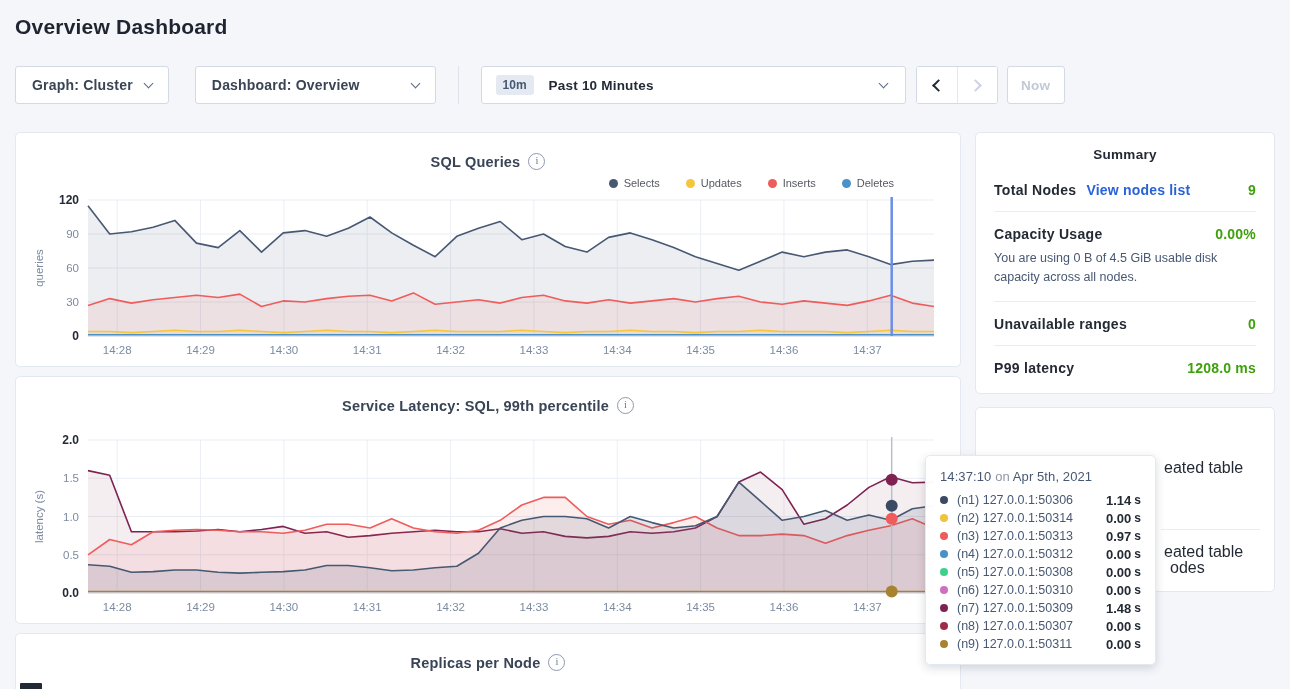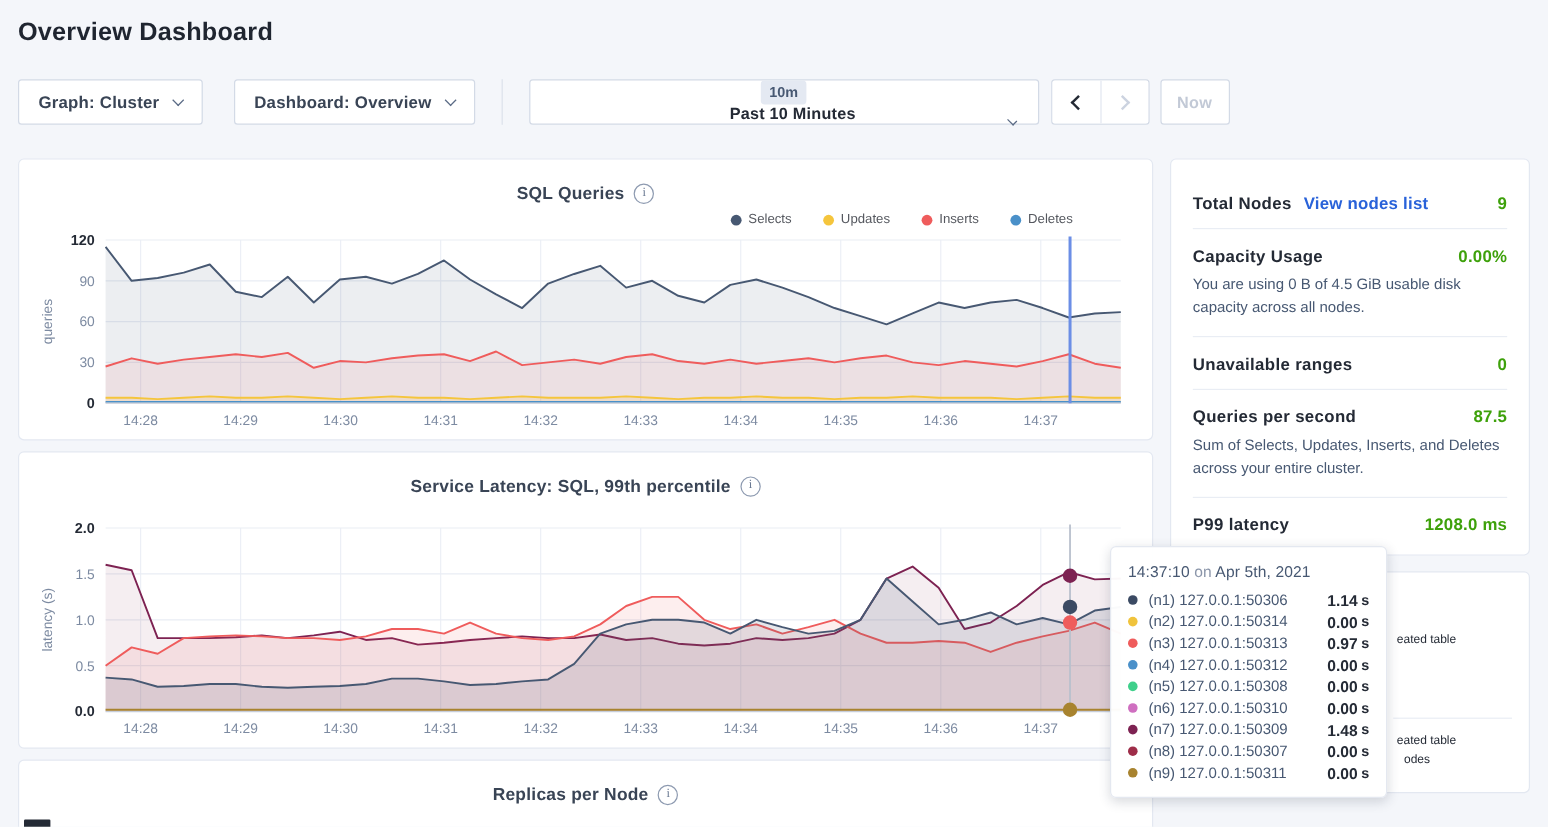--- a/index.html
+++ b/index.html
@@ -15,25 +15,25 @@
   h1.page-title { font-size: 21px; font-weight: 600; color: #1f2530; padding-top: 15px; letter-spacing: .2px; }
 
   
   .toolbar { display: flex; align-items: center; margin-top: 27px; height: 38px; }
   .btn, .dd, .timesel, .navgroup button, .nowbtn {
     background: #fff; border: 1px solid #d3dae6; border-radius: 3px;
     font-family: "Liberation Sans", sans-serif; cursor: pointer;
   }
   .dd { height: 38px; display: flex; align-items: center; padding: 0 16px;
         font-size: 14px; font-weight: bold; color: #394455; letter-spacing: .2px; }
-  .dd + .dd { margin-left: 26px; }
+  .dd + .dd { margin-left: 26px; gap: 40px; }
   .chev { width: 7px; height: 7px; border-right: 1.6px solid #5a6a85; border-bottom: 1.6px solid #5a6a85;
           transform: rotate(45deg); margin-left: 12px; margin-top: -4px; display: inline-block; }
   .vdiv { width: 1px; height: 38px; background: #dde2ec; margin: 0 22px; }
-  .timesel { height: 38px; width: 425px; display: flex; align-items: center; padding: 0 14px; flex-direction: column; }
+  .timesel { height: 38px; width: 425px; display: flex; align-items: center; padding: 0 14px; }
   .badge { background: #e4e9f2; color: #475872; font-size: 12px; font-weight: bold;
            border-radius: 3px; padding: 3px 7px; }
   .tlabel { font-size: 13.5px; font-weight: bold; color: #242a35; margin-left: 15px; letter-spacing: .2px; }
   .timesel .chev { margin-left: auto; margin-right: 4px; }
   .navgroup { display: flex; margin-left: 10px; border: 1px solid #d3dae6; border-radius: 3px; overflow: hidden; background: #fff; }
   .navgroup button { width: 40px; height: 36px; border: none; border-radius: 0; display: flex; align-items: center; justify-content: center; }
   .navgroup button + button { border-left: 1px solid #e2e7f0; }
   .arr { width: 9px; height: 9px; display: inline-block; }
   .arr.left  { border-left: 2.4px solid #242a35; border-bottom: 2.4px solid #242a35; transform: rotate(45deg); margin-left: 4px; }
   .arr.right { border-left: 2.4px solid #ccd3e0; border-bottom: 2.4px solid #ccd3e0; transform: rotate(225deg); margin-right: 4px; }
@@ -66,21 +66,21 @@
   .srow { padding: 14px 0 13px; }
   .srow + .srow { border-top: 1px solid #e9edf4; }
   .srow-head { display: flex; align-items: baseline; }
   .srow-label { font-size: 14px; font-weight: bold; color: #242a35; letter-spacing: .3px; }
   .srow-link { font-size: 14px; font-weight: bold; color: #2962d9; margin-left: 10px; text-decoration: none; letter-spacing: .2px; }
   .srow-value { margin-left: auto; font-size: 14px; font-weight: bold; color: #3ea10b; letter-spacing: .2px; }
   .srow-note { font-size: 12.5px; color: #475872; line-height: 1.55; margin-top: 7px; }
 
   
   .events-card { position: relative; height: 185px; overflow: hidden; }
-  .evt-frag { position: absolute; font-size: 10px; color: #242a35; }
+  .evt-frag { position: absolute; font-size: 16px; color: #242a35; }
   .evt-frag.f0 { top: 51px;  left: 188px; }
   .evt-frag.f1 { top: 135px; left: 188px; }
   .evt-frag.f2 { top: 151px; left: 194px; text-align: center; }
   .evt-div { position: absolute; top: 121px; left: 185px; right: 14px; height: 1px; background: #e9edf4; }
 
   
   .tooltip {
     position: absolute; left: 925px; top: 455px; width: 231px;
     background: rgba(255,255,255,.97); border: 1px solid #e4e8f0; border-radius: 5px;
     box-shadow: 0 3px 10px rgba(40,50,70,.18);
@@ -255,20 +255,21 @@
           <h3>Replicas per Node</h3>
           <i class="info-icon">i</i>
         </div>
       </section>
 
     </div>
 
     <div class="col-right">
 
       <aside class="card summary-card">
+        <div class="summary-title">Summary</div>
 
         <div class="srow">
           <div class="srow-head">
             <span class="srow-label">Total Nodes</span>
             <a class="srow-link" href="#">View nodes list</a>
             <span class="srow-value">9</span>
           </div>
         </div>
 
         <div class="srow">
@@ -279,27 +280,20 @@
           <div class="srow-note">You are using 0 B of 4.5 GiB usable disk capacity across all nodes.</div>
         </div>
 
         <div class="srow">
           <div class="srow-head">
             <span class="srow-label">Unavailable ranges</span>
             <span class="srow-value">0</span>
           </div>
         </div>
 
-        <div class="srow">
-          <div class="srow-head">
-            <span class="srow-label">Queries per second</span>
-            <span class="srow-value">87.5</span>
-          </div>
-          <div class="srow-note">Sum of Selects, Updates, Inserts, and Deletes across your entire cluster.</div>
-        </div>
 
         <div class="srow">
           <div class="srow-head">
             <span class="srow-label">P99 latency</span>
             <span class="srow-value">1208.0 ms</span>
           </div>
         </div>
       </aside>
 
       <aside class="card events-card">

